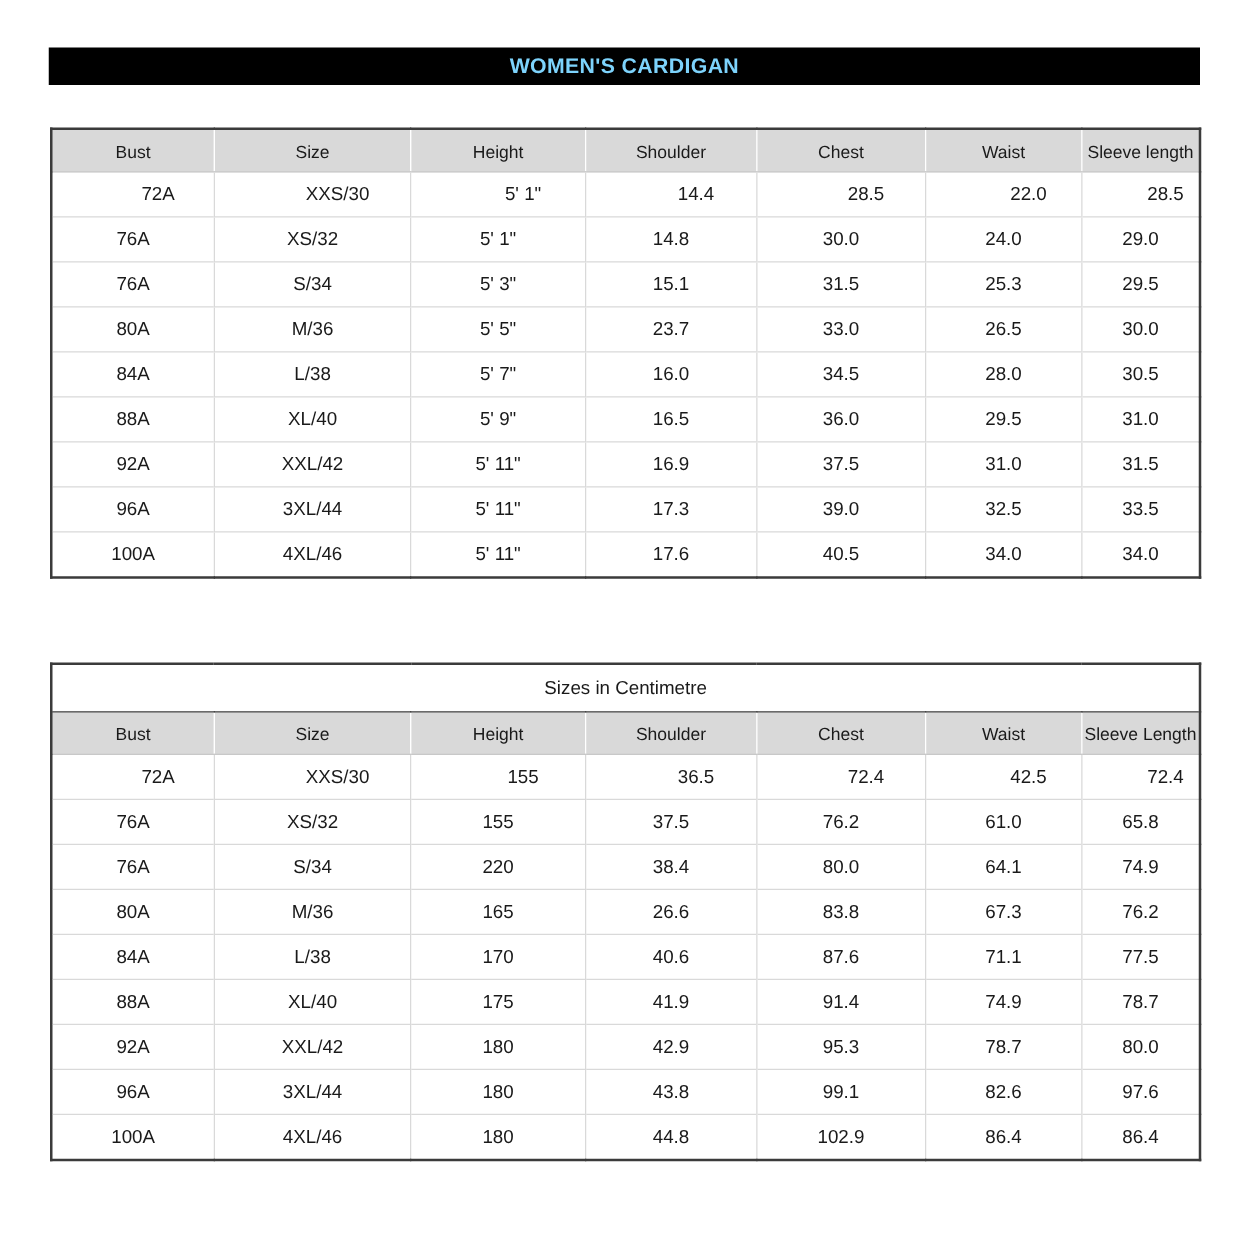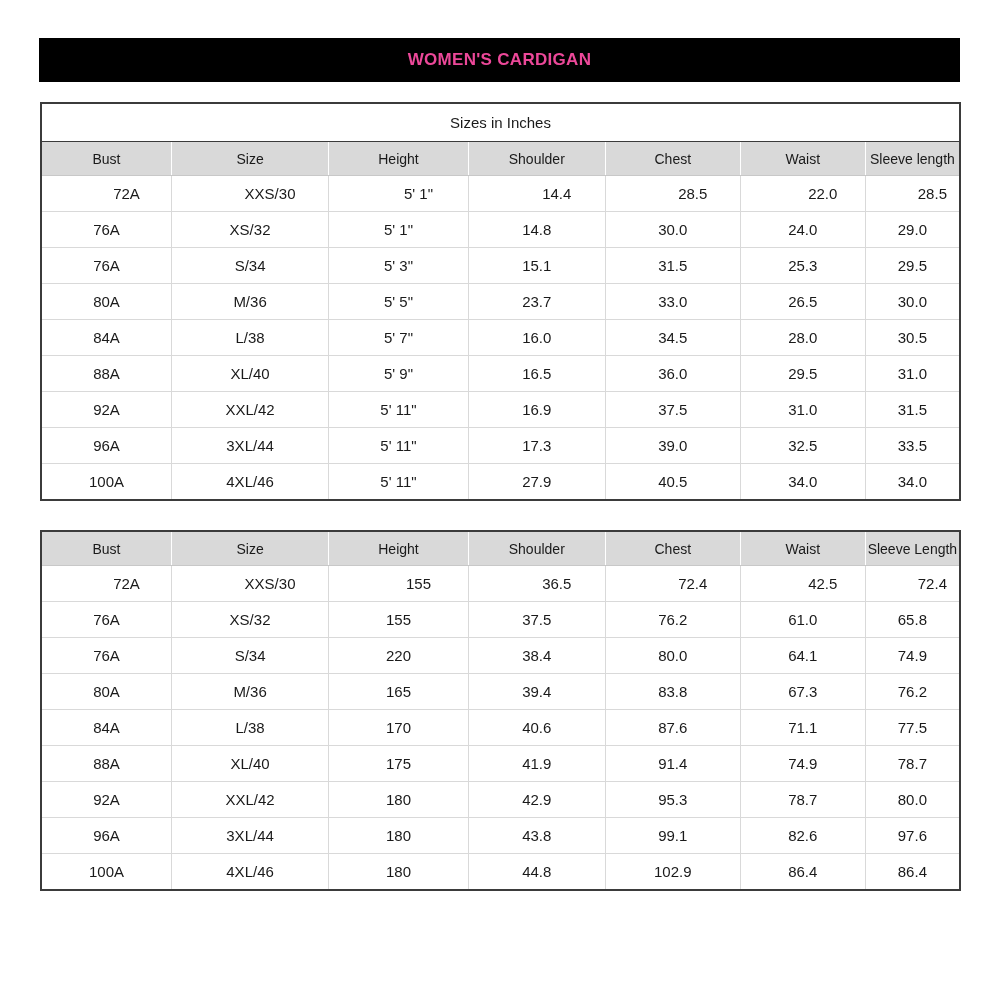--- a/index.html
+++ b/index.html
@@ -12,23 +12,23 @@
     width: 1000px;
     height: 1000px;
     font-family: "Liberation Sans", sans-serif;
     color: #1a1a1a;
   }
   .banner {
     position: absolute;
     left: 39px;
     top: 38px;
     width: 921px;
-    height: 44px;
+    height: 30px;
     background: #000000;
-    color: #ec4899;
+    color: #7dd3fc;
     display: flex;
     align-items: center;
     justify-content: center;
     font-weight: bold;
     font-size: 17px;
     letter-spacing: 0.3px;
   }
   table.size-table {
     position: absolute;
     left: 40px;
@@ -79,146 +79,146 @@
   col.c7 { width: 10.3%; }
 </style>
 </head>
 <body>
 
 <div class="banner">
   <span>WOMEN'S CARDIGAN</span>
 </div>
 
 <table class="size-table" id="table-inches">
-  <colgroup>
-    <col class="c1">
-      <col class="c2">
-      <col class="c3">
-      <col class="c4">
-    <col class="c5">
-      <col class="c6">
-      <col class="c7">
-  </colgroup>
-  <thead>
-    <tr class="title-row">
-      <th colspan="7">Sizes in Inches</th>
-    </tr>
-    <tr class="header-row">
-        <th>Bust</th>
-        <th>Size</th>
-        <th>Height</th>
-        <th>Shoulder</th>
-        <th>Chest</th>
-        <th>Waist</th>
-        <th>Sleeve length</th>
-      </tr>
-  </thead>
-  <tbody>
-      <tr>
-        <td>72A</td>
-        <td>XXS/30</td>
-        <td>5' 1"</td>
-        <td>14.4</td>
-        <td>28.5</td>
-        <td>22.0</td>
-        <td>28.5</td>
-      </tr>
-      <tr>
-        <td>76A</td>
-        <td>XS/32</td>
-        <td>5' 1"</td>
-        <td>14.8</td>
-        <td>30.0</td>
-        <td>24.0</td>
-        <td>29.0</td>
-      </tr>
-      <tr>
-        <td>76A</td>
-        <td>S/34</td>
-        <td>5' 3"</td>
-        <td>15.1</td>
-        <td>31.5</td>
-        <td>25.3</td>
-        <td>29.5</td>
-      </tr>
-      <tr>
-        <td>80A</td>
-        <td>M/36</td>
-        <td>5' 5"</td>
-        <td>23.7</td>
-        <td>33.0</td>
-        <td>26.5</td>
-        <td>30.0</td>
-      </tr>
-      <tr>
-        <td>84A</td>
-        <td>L/38</td>
-        <td>5' 7"</td>
-        <td>16.0</td>
-        <td>34.5</td>
-        <td>28.0</td>
-        <td>30.5</td>
-      </tr>
-      <tr>
-        <td>88A</td>
-        <td>XL/40</td>
-        <td>5' 9"</td>
-        <td>16.5</td>
-        <td>36.0</td>
-        <td>29.5</td>
-        <td>31.0</td>
-      </tr>
-      <tr>
-        <td>92A</td>
-        <td>XXL/42</td>
-        <td>5' 11"</td>
-        <td>16.9</td>
-        <td>37.5</td>
-        <td>31.0</td>
-        <td>31.5</td>
-      </tr>
-      <tr>
-        <td>96A</td>
-        <td>3XL/44</td>
-        <td>5' 11"</td>
-        <td>17.3</td>
-        <td>39.0</td>
-        <td>32.5</td>
-        <td>33.5</td>
-      </tr>
-      <tr>
-        <td>100A</td>
-        <td>4XL/46</td>
-        <td>5' 11"</td>
-        <td>27.9</td>
-        <td>40.5</td>
-        <td>34.0</td>
-        <td>34.0</td>
-      </tr>
-    </tbody>
-</table>
-
-<table class="size-table" id="table-centimetre">
   <colgroup>
     <col class="c1">
       <col class="c2">
       <col class="c3">
       <col class="c4">
     <col class="c5">
       <col class="c6">
       <col class="c7">
   </colgroup>
   <thead>
     <tr class="header-row">
         <th>Bust</th>
         <th>Size</th>
         <th>Height</th>
         <th>Shoulder</th>
         <th>Chest</th>
         <th>Waist</th>
+        <th>Sleeve length</th>
+      </tr>
+  </thead>
+  <tbody>
+      <tr>
+        <td>72A</td>
+        <td>XXS/30</td>
+        <td>5' 1"</td>
+        <td>14.4</td>
+        <td>28.5</td>
+        <td>22.0</td>
+        <td>28.5</td>
+      </tr>
+      <tr>
+        <td>76A</td>
+        <td>XS/32</td>
+        <td>5' 1"</td>
+        <td>14.8</td>
+        <td>30.0</td>
+        <td>24.0</td>
+        <td>29.0</td>
+      </tr>
+      <tr>
+        <td>76A</td>
+        <td>S/34</td>
+        <td>5' 3"</td>
+        <td>15.1</td>
+        <td>31.5</td>
+        <td>25.3</td>
+        <td>29.5</td>
+      </tr>
+      <tr>
+        <td>80A</td>
+        <td>M/36</td>
+        <td>5' 5"</td>
+        <td>23.7</td>
+        <td>33.0</td>
+        <td>26.5</td>
+        <td>30.0</td>
+      </tr>
+      <tr>
+        <td>84A</td>
+        <td>L/38</td>
+        <td>5' 7"</td>
+        <td>16.0</td>
+        <td>34.5</td>
+        <td>28.0</td>
+        <td>30.5</td>
+      </tr>
+      <tr>
+        <td>88A</td>
+        <td>XL/40</td>
+        <td>5' 9"</td>
+        <td>16.5</td>
+        <td>36.0</td>
+        <td>29.5</td>
+        <td>31.0</td>
+      </tr>
+      <tr>
+        <td>92A</td>
+        <td>XXL/42</td>
+        <td>5' 11"</td>
+        <td>16.9</td>
+        <td>37.5</td>
+        <td>31.0</td>
+        <td>31.5</td>
+      </tr>
+      <tr>
+        <td>96A</td>
+        <td>3XL/44</td>
+        <td>5' 11"</td>
+        <td>17.3</td>
+        <td>39.0</td>
+        <td>32.5</td>
+        <td>33.5</td>
+      </tr>
+      <tr>
+        <td>100A</td>
+        <td>4XL/46</td>
+        <td>5' 11"</td>
+        <td>17.6</td>
+        <td>40.5</td>
+        <td>34.0</td>
+        <td>34.0</td>
+      </tr>
+    </tbody>
+</table>
+
+<table class="size-table" id="table-centimetre">
+  <colgroup>
+    <col class="c1">
+      <col class="c2">
+      <col class="c3">
+      <col class="c4">
+    <col class="c5">
+      <col class="c6">
+      <col class="c7">
+  </colgroup>
+  <thead>
+    <tr class="title-row">
+      <th colspan="7">Sizes in Centimetre</th>
+    </tr>
+    <tr class="header-row">
+        <th>Bust</th>
+        <th>Size</th>
+        <th>Height</th>
+        <th>Shoulder</th>
+        <th>Chest</th>
+        <th>Waist</th>
         <th>Sleeve Length</th>
       </tr>
   </thead>
   <tbody>
       <tr>
         <td>72A</td>
         <td>XXS/30</td>
         <td>155</td>
         <td>36.5</td>
         <td>72.4</td>
@@ -240,21 +240,21 @@
         <td>220</td>
         <td>38.4</td>
         <td>80.0</td>
         <td>64.1</td>
         <td>74.9</td>
       </tr>
       <tr>
         <td>80A</td>
         <td>M/36</td>
         <td>165</td>
-        <td>39.4</td>
+        <td>26.6</td>
         <td>83.8</td>
         <td>67.3</td>
         <td>76.2</td>
       </tr>
       <tr>
         <td>84A</td>
         <td>L/38</td>
         <td>170</td>
         <td>40.6</td>
         <td>87.6</td>

